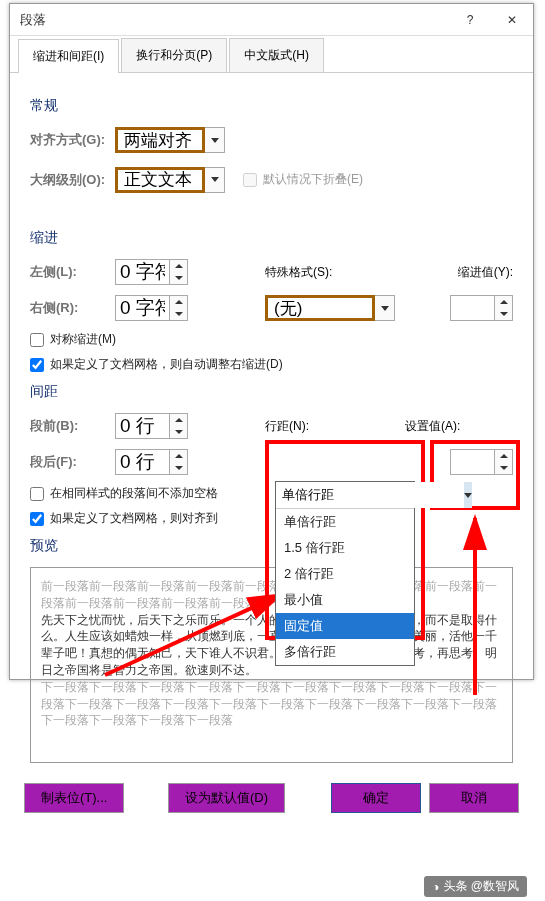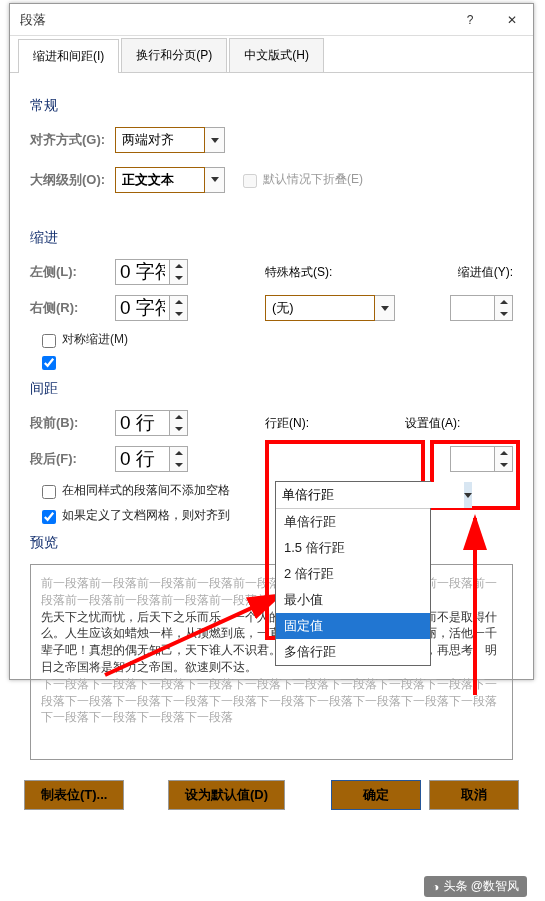--- a/index.html
+++ b/index.html
@@ -9,46 +9,46 @@
 .titlebar .title { font-size: 13px; color: #333; flex: 1; }
 .titlebar .btn { width: 42px; height: 32px; display: flex; align-items: center; justify-content: center; font-size: 14px; color: #333; }
 .tabs { display: flex; padding: 2px 4px 0 8px; border-bottom: 1px solid #ccc; }
 .tabs .tab { padding: 8px 14px; border: 1px solid #ccc; border-bottom: none; margin-right: 2px; background: #f5f5f5; font-size: 12px; cursor: pointer; }
 .tabs .tab.active { background: #fff; position: relative; top: 1px; }
 .body { padding: 14px 20px 8px 20px; }
 .section-title { font-size: 14px; color: #15316F; margin: 10px 0 12px 0; font-weight: normal; }
 .row { display: flex; align-items: center; margin-bottom: 10px; }
 .label { width: 85px; font-size: 13px; color: #737373; font-weight: bold; }
 .select { display: flex; align-items: center; }
-.select input[type=text] { height: 26px; border: 1px solid #a16207; padding: 0 6px; font-size: 13px; }
+.select input[type=text] { height: 26px; border: 3px solid #a16207; padding: 0 6px; font-size: 17px; }
 .select .dd { width: 20px; height: 26px; border: 1px solid #aaa; border-left: none; display: flex; align-items: center; justify-content: center; background: #fafafa; }
 .select .dd::after { content: ""; border-left: 4px solid transparent; border-right: 4px solid transparent; border-top: 5px solid #333; }
 .spinner-wrap { display: flex; align-items: center; }
 .spinner-wrap input { width: 55px; height: 26px; border: 1px solid #aaa; padding: 0 4px; font-size: 19px; }
 .spinner-wrap .arrows { width: 18px; height: 26px; border: 1px solid #aaa; border-left: none; display: flex; flex-direction: column; background: #fafafa; }
 .spinner-wrap .arrows span { flex: 1; display: flex; align-items: center; justify-content: center; }
 .spinner-wrap .arrows span::after { content: ""; border-left: 4px solid transparent; border-right: 4px solid transparent; }
 .spinner-wrap .arrows span.up::after { border-bottom: 4px solid #333; }
 .spinner-wrap .arrows span.dn::after { border-top: 4px solid #333; }
-.chk-row { display: flex; align-items: flex-end; margin: 8px 12px; font-size: 13px; color: #222; }
+.chk-row { display: flex; align-items: center; margin: 8px 0; font-size: 13px; color: #222; }
 .chk-row input { width: 14px; height: 14px; margin-right: 6px; }
 .grid3 { display: flex; align-items: center; margin-bottom: 10px; }
 .grid3 .col1 { width: 85px; }
 .grid3 .col2 { width: 150px; }
 .grid3 .col3 { width: 140px; }
 .grid3 .col4 { flex: 1; }
 .preview-box { border: 1px solid #999; height: 196px; margin-top: 6px; padding: 10px; color: #aaa; font-size: 9px; line-height: 1.4; overflow: hidden; }
 .preview-box .dark { color: #333; }
 .btnbar { display: flex; align-items: center; padding: 12px 14px; gap: 8px; }
-.dlgbtn { height: 30px; padding: 0 16px; border: 1px solid #999; background: #a16207; font-size: 13px; display: inline-flex; align-items: center; justify-content: center; font-weight: bold; }
+.dlgbtn { height: 30px; padding: 0 16px; border: 1px solid #999; background: #a21caf; font-size: 13px; display: inline-flex; align-items: center; justify-content: center; }
 .dlgbtn.ok { border: 1.5px solid #255699; }
 .spacer { flex: 1; }
 .highlight-red { position: absolute; border: 4px solid #ff0000; pointer-events: none; }
 .red-arrow { position: absolute; pointer-events: none; }
-.dropdown-open { position: absolute; left: 275px; top: 481px; width: 156px; border: 1px solid #666; background: #fff; z-index: 5; }
+.dropdown-open { position: absolute; left: 275px; top: 481px; width: 140px; border: 1px solid #666; background: #fff; z-index: 5; }
 .dropdown-open .head { display: flex; align-items: center; border-bottom: 1px solid #ccc; }
 .dropdown-open .head input { flex: 1; height: 26px; border: none; padding: 0 6px; font-size: 13px; }
 .dropdown-open .head .dd { width: 22px; height: 26px; background: #d8e6f2; display: flex; align-items: center; justify-content: center; }
 .dropdown-open .head .dd::after { content: ""; border-left: 4px solid transparent; border-right: 4px solid transparent; border-top: 5px solid #333; }
 .dropdown-open .opt { padding: 4px 8px; font-size: 13px; color: #222; }
 .dropdown-open .opt.sel { background: #2176d2; color: #ffffff; }
 .watermark { position: absolute; right: 18px; bottom: 4px; font-size: 12px; color: #fff; background: rgba(0,0,0,0.5); padding: 2px 8px; border-radius: 3px; display: flex; align-items: center; gap: 4px; }
 </style>
 </head>
 <body>
@@ -75,21 +75,21 @@
     <div class="row">
       <span class="label">对齐方式(G):</span>
       <div class="select">
         <input type="text" style="width: 90px;" value="两端对齐">
         <div class="dd"></div>
       </div>
     </div>
     <div class="row">
       <span class="label">大纲级别(O):</span>
       <div class="select">
-        <input type="text" style="width: 90px; font-weight: bold;" value="正文文本">
+        <input type="text" style="width: 90px;" value="正文文本">
         <div class="dd"></div>
       </div>
       <div class="chk-row" style="margin-left:18px;color:#999">
         <input type="checkbox" disabled="" style="">
         <span>默认情况下折叠(E)</span>
       </div>
     </div>
 
     <div class="section-title" style="margin-top:33px">缩进</div>
     <div class="grid3">
@@ -132,20 +132,21 @@
             </div>
           </div>
         </div>
     </div>
     <div class="chk-row">
         <input type="checkbox" style="">
         <span>对称缩进(M)</span>
       </div>
     <div class="chk-row">
         <input type="checkbox" checked="" style="">
+        <span>如果定义了文档网格，则自动调整右缩进(D)</span>
       </div>
 
     <div class="section-title">间距</div>
     <div class="grid3">
       <span class="col1 label">段前(B):</span>
       <div class="col2">
           <div class="spinner-wrap">
             <input value="0 行" style="">
             <div class="arrows">
               <span class="up"></span>

